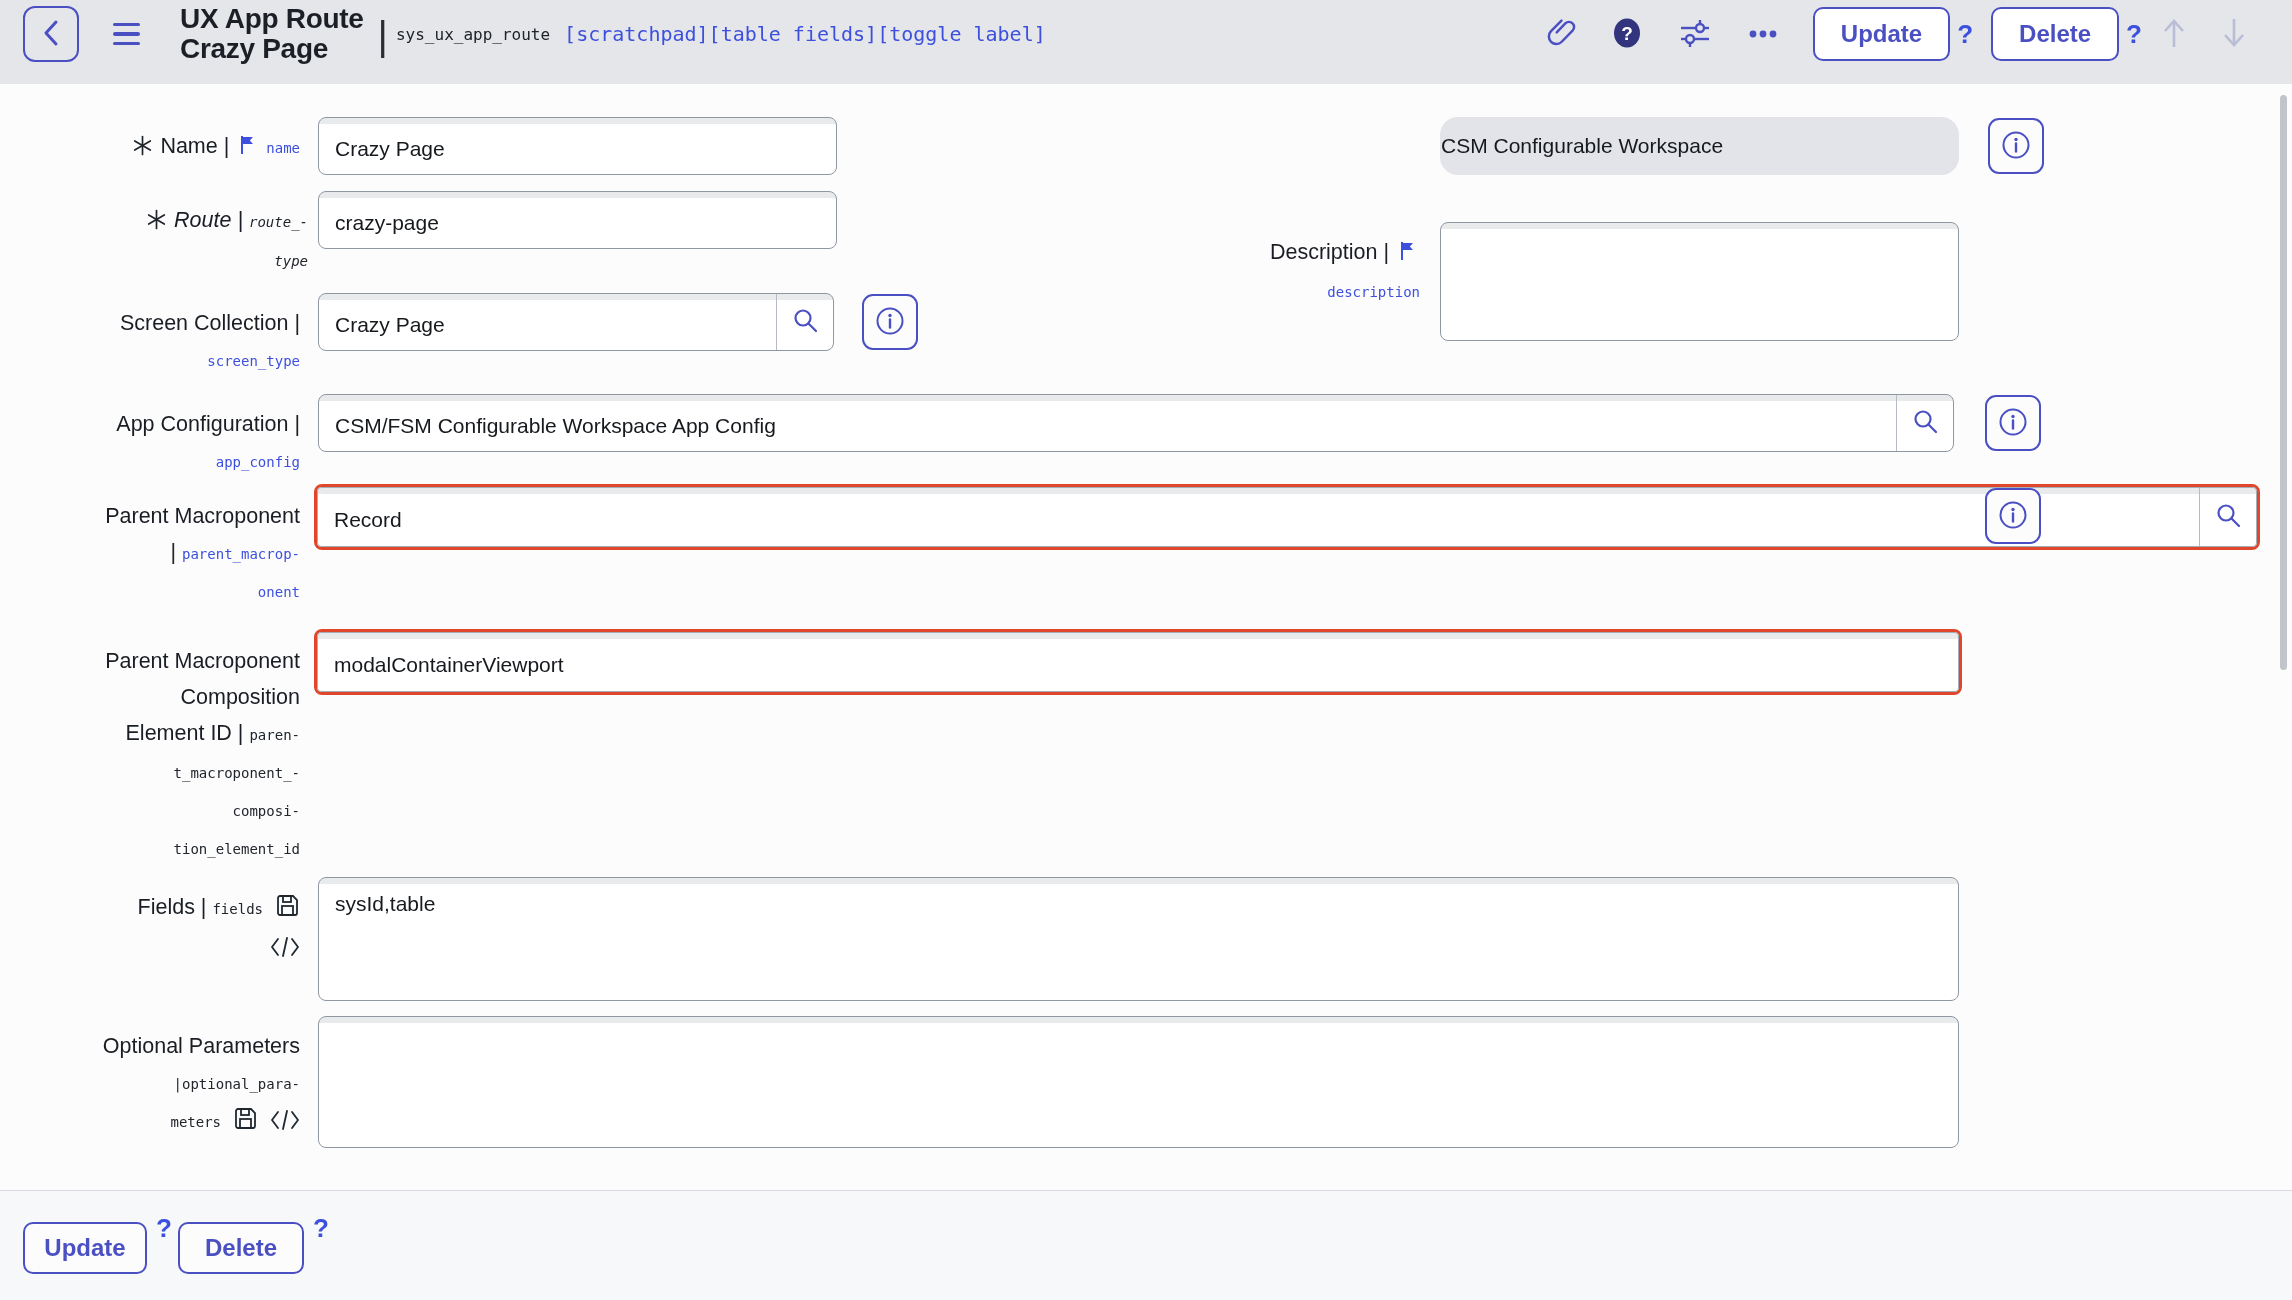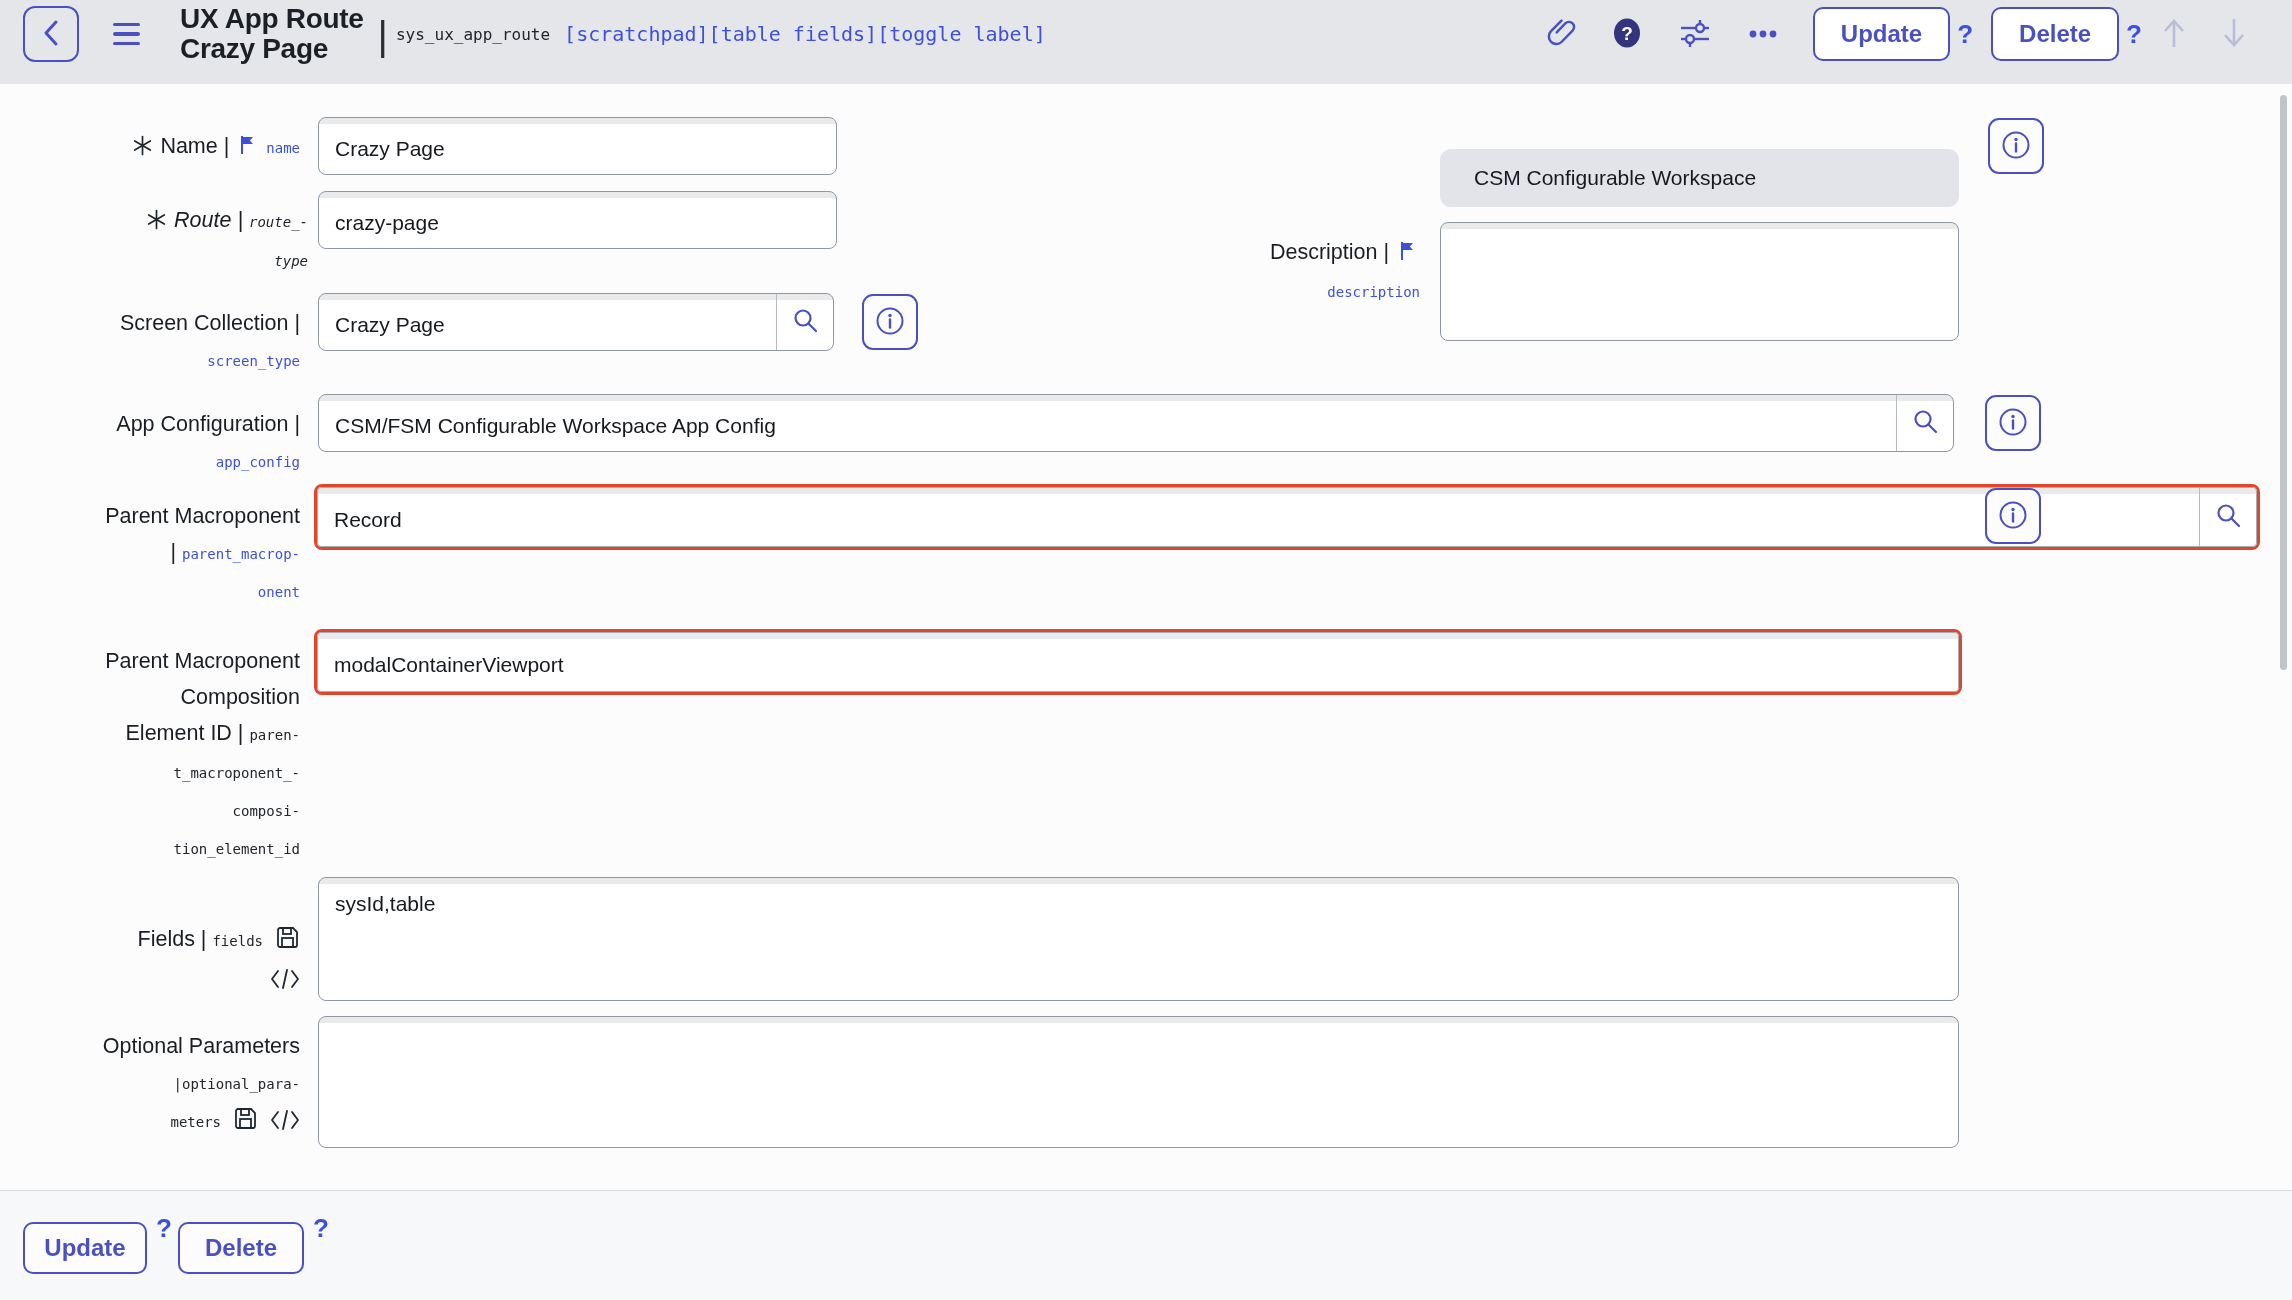--- a/index.html
+++ b/index.html
@@ -46,22 +46,22 @@
                font-size:21px;color:#16191e;padding:6px 16px 0 16px;min-width:0;}
   .seg{width:56px;border-left:1px solid #b6bbc3;display:flex;align-items:center;justify-content:center;cursor:pointer;flex:0 0 auto;}
   .red-wrap{position:absolute;border:3.5px solid var(--alert);border-radius:8px;box-sizing:border-box;display:flex;align-items:stretch;}
   .red-wrap .shell-in{flex:1;display:flex;align-items:stretch;box-sizing:border-box;background-color:#fff;
         border:1px solid #a7adb6;border-radius:4px;
         background-image:linear-gradient(var(--strip),var(--strip));background-size:100% 6px;background-repeat:no-repeat;}
   .red-wrap input{flex:1;border:none;background:transparent;outline:none;font-family:"Liberation Sans",sans-serif;
                font-size:21px;color:#16191e;padding:6px 16px 0 16px;min-width:0;}
   .info-btn{position:absolute;width:56px;height:56px;box-sizing:border-box;border:2px solid var(--accent);
             border-radius:11px;background:#fcfcfd;display:flex;align-items:center;justify-content:center;cursor:pointer;}
-  .readonly{position:absolute;box-sizing:border-box;background:var(--readonly-bg);border-radius:11px;
-            font-size:21px;color:#16191e;display:flex;align-items:center;padding:0 34px;margin-top:32px;}
+  .readonly{position:absolute;box-sizing:border-box;background:var(--readonly-bg);border-radius:18px;
+            font-size:21px;color:#16191e;display:flex;align-items:center;padding:0 1px;}
 
   
   .footer{position:absolute;left:0;top:1190px;width:2292px;height:110px;background:var(--footer-bg);border-top:1px solid #d8dadf;}
   .ftr-btn{position:absolute;top:31px;font-family:"Liberation Sans",sans-serif;font-weight:700;font-size:24px;color:var(--accent);
            background:#fcfcfd;border:2.5px solid var(--accent);border-radius:10px;padding:10px 0;text-align:center;cursor:pointer;}
   .ftr-q{position:absolute;top:22px;font-weight:700;font-size:26px;color:var(--link);}
 
   .scroll-thumb{position:absolute;right:5px;top:95px;width:7px;height:575px;background:#c2c4cb;border-radius:4px;}
 </style>
 </head>
@@ -205,21 +205,21 @@
 
   <div class="flabel" style="left:20px;top:643px;">
     <div class="lline"><span>Parent Macroponent</span></div>
     <div class="lline"><span>Composition</span></div>
     <div class="lline"><span>Element ID |</span> <span class="mono dark">paren-</span></div>
     <div class="lline"><span class="mono dark">t_macroponent_-</span></div>
     <div class="lline"><span class="mono dark">composi-</span></div>
     <div class="lline"><span class="mono dark">tion_element_id</span></div>
   </div>
 
-  <div class="flabel" style="left:20px;top:889px;margin-top:32px;">
+  <div class="flabel" style="left:20px;top:889px;">
     <div class="lline">
       <span>Fields |</span>
       <span class="mono dark">fields</span>
       <span class="lblicon">
         <svg width="25" height="25" viewBox="0 0 25 25">
             <g fill="none" stroke="#1f2730" stroke-width="1.8">
               <path d="M3 5 a2 2 0 0 1 2 -2 H18 L22 7 V20 a2 2 0 0 1 -2 2 H5 a2 2 0 0 1 -2 -2 Z"></path>
               <rect x="8" y="3" width="8" height="6"></rect>
               <rect x="7" y="13" width="11" height="9"></rect>
             </g>

